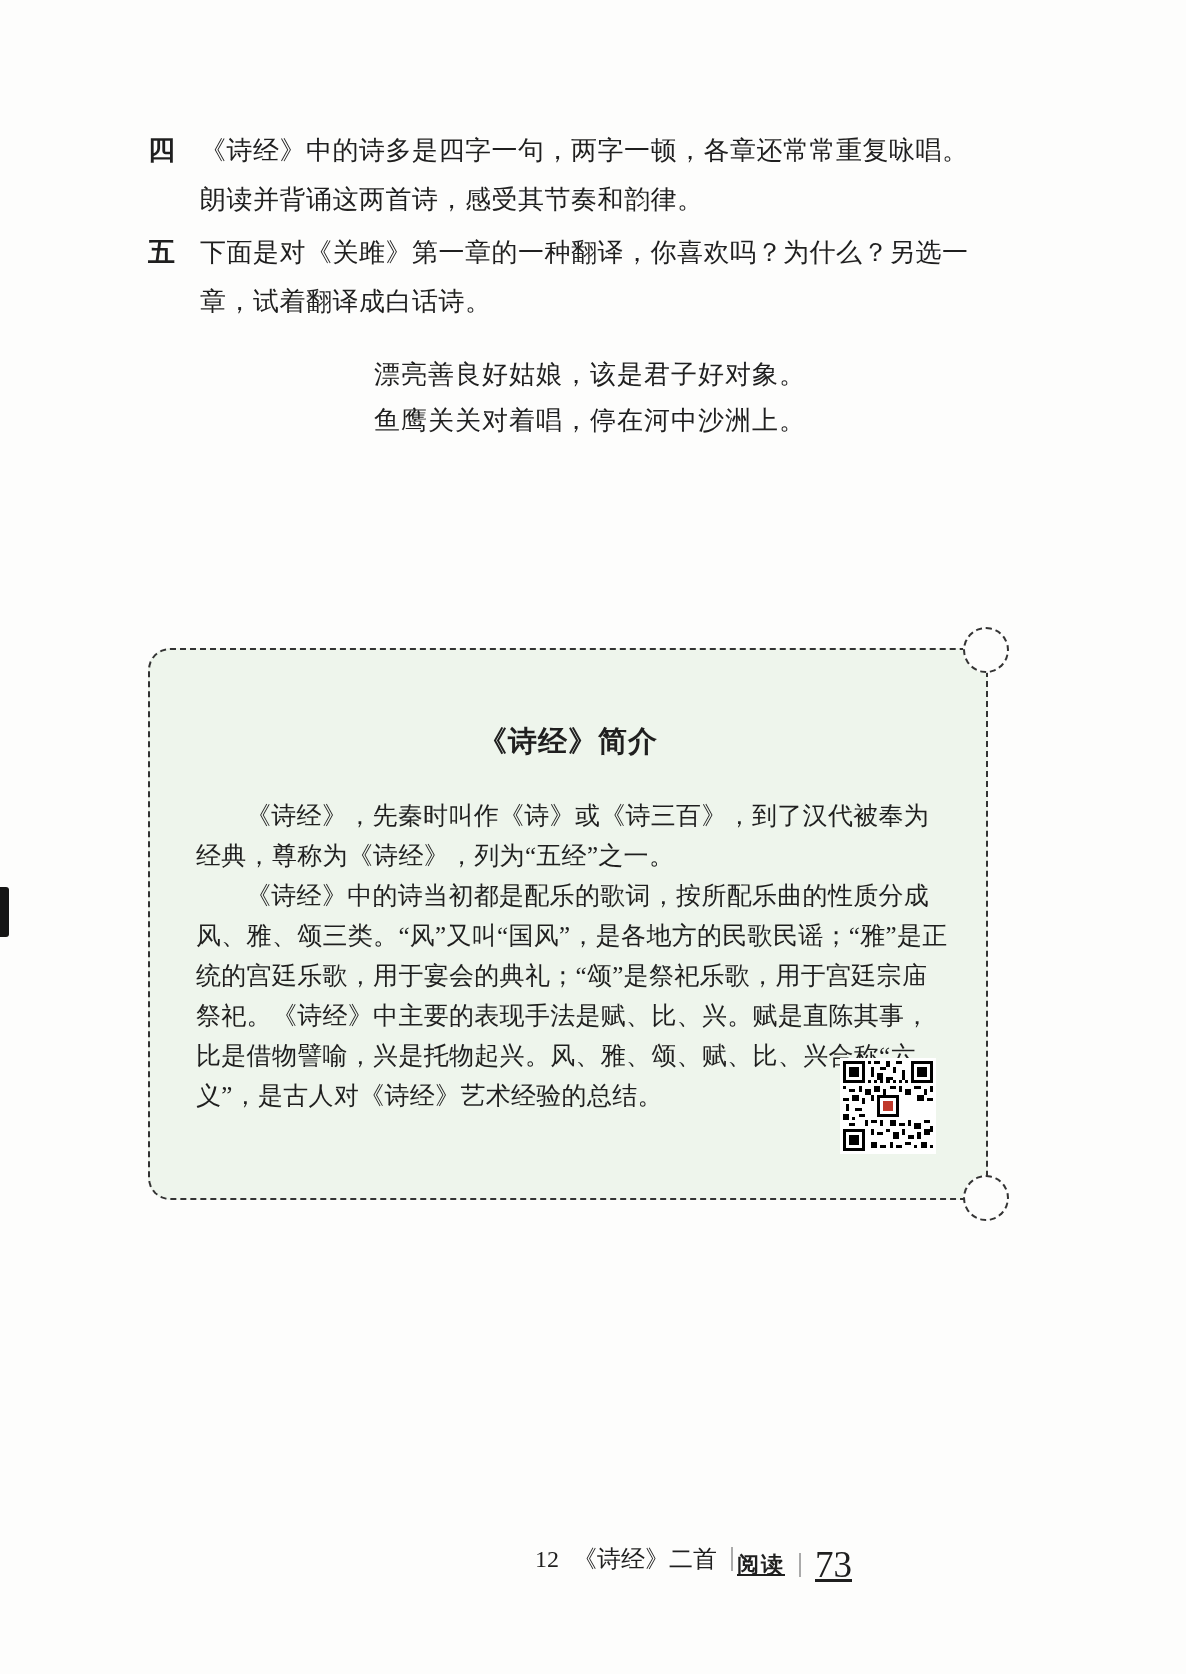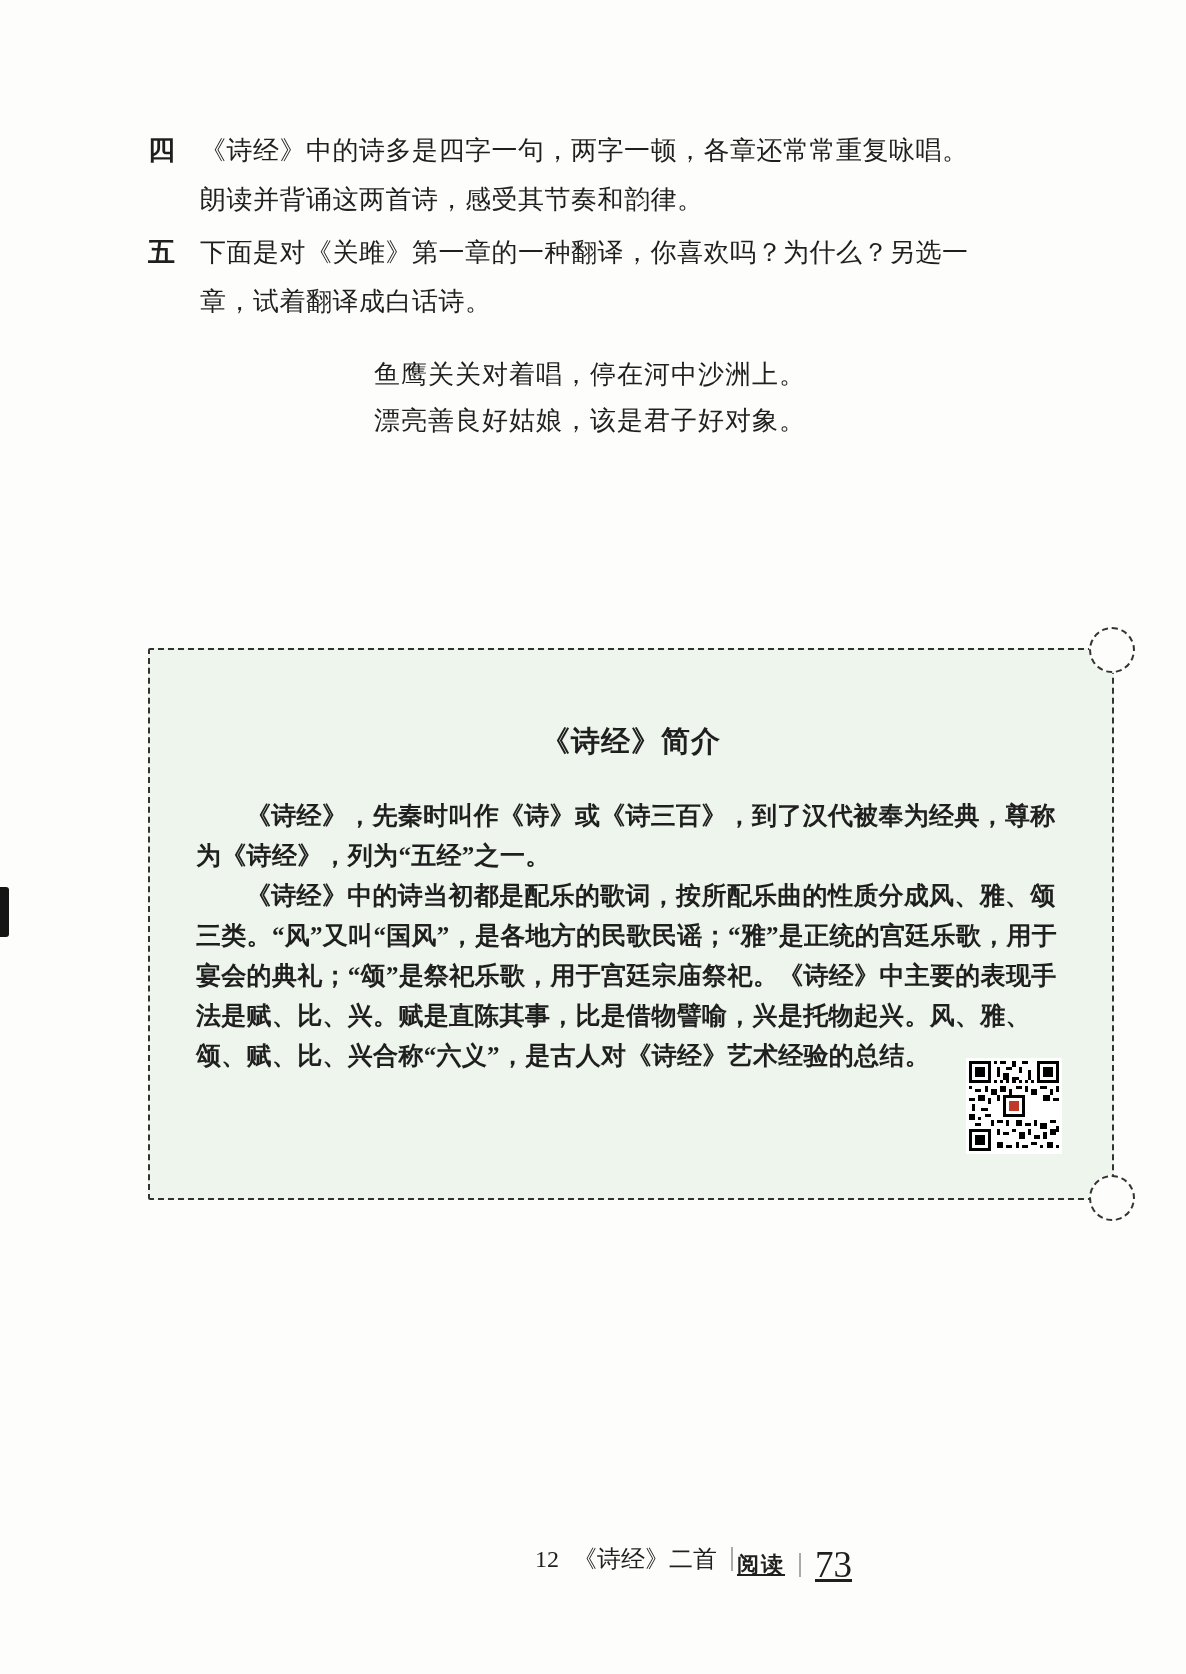--- a/index.html
+++ b/index.html
@@ -33,44 +33,43 @@
   .poem .attr {
     margin-top:14px;
     text-align:right;
     padding-right:2px;
     font-size:25px;
   }
 
   
   .infobox {
     position:absolute; left:148px; top:648px;
-    width:966px; height:552px;
+    width:840px; height:552px;
     background:#eef5ec;
     border:2px dashed #333;
-    border-radius:2px;
+    border-radius:22px;
   }
   .notch {
     position:absolute;
     width:46px; height:46px;
     background:#fdfdfc;
     border:2px dashed #333;
     border-radius:50%;
   }
   .notch-tr { top:-23px; right:-23px; }
   .notch-br { bottom:-23px; right:-23px; }
 
   .infobox .ib-title {
     margin-top:72px;
     text-align:center;
     font-size:29px; font-weight:bold;
     letter-spacing:1px;
   }
   .infobox .ib-body {
     margin:34px 38px 16px 46px;
-    font-weight:bold;
   }
   .infobox .ib-body p {
     font-size:25px;
     line-height:40px;
     text-indent:2em;
     letter-spacing:0.3px;
   }
 
   
   .qr {
@@ -121,22 +120,22 @@
       <div class="num">四</div>
       <div class="txt">《诗经》中的诗多是四字一句，两字一顿，各章还常常重复咏唱。朗读并背诵这两首诗，感受其节奏和韵律。</div>
     </div>
     <div class="exercise">
       <div class="num">五</div>
       <div class="txt">下面是对《关雎》第一章的一种翻译，你喜欢吗？为什么？另选一章，试着翻译成白话诗。</div>
     </div>
   </div>
 
   <div class="poem">
+    <div class="pline">漂亮善良好姑娘，该是君子好对象。</div>
     <div class="pline">鱼鹰关关对着唱，停在河中沙洲上。</div>
-    <div class="pline">漂亮善良好姑娘，该是君子好对象。</div>
   </div>
 
   <div class="infobox">
     <div class="notch notch-tr"></div>
     <div class="notch notch-br"></div>
 
     <div class="ib-title">《诗经》简介</div>
 
     <div class="ib-body">
       <p>《诗经》，先秦时叫作《诗》或《诗三百》，到了汉代被奉为经典，尊称为《诗经》，列为“五经”之一。</p>

